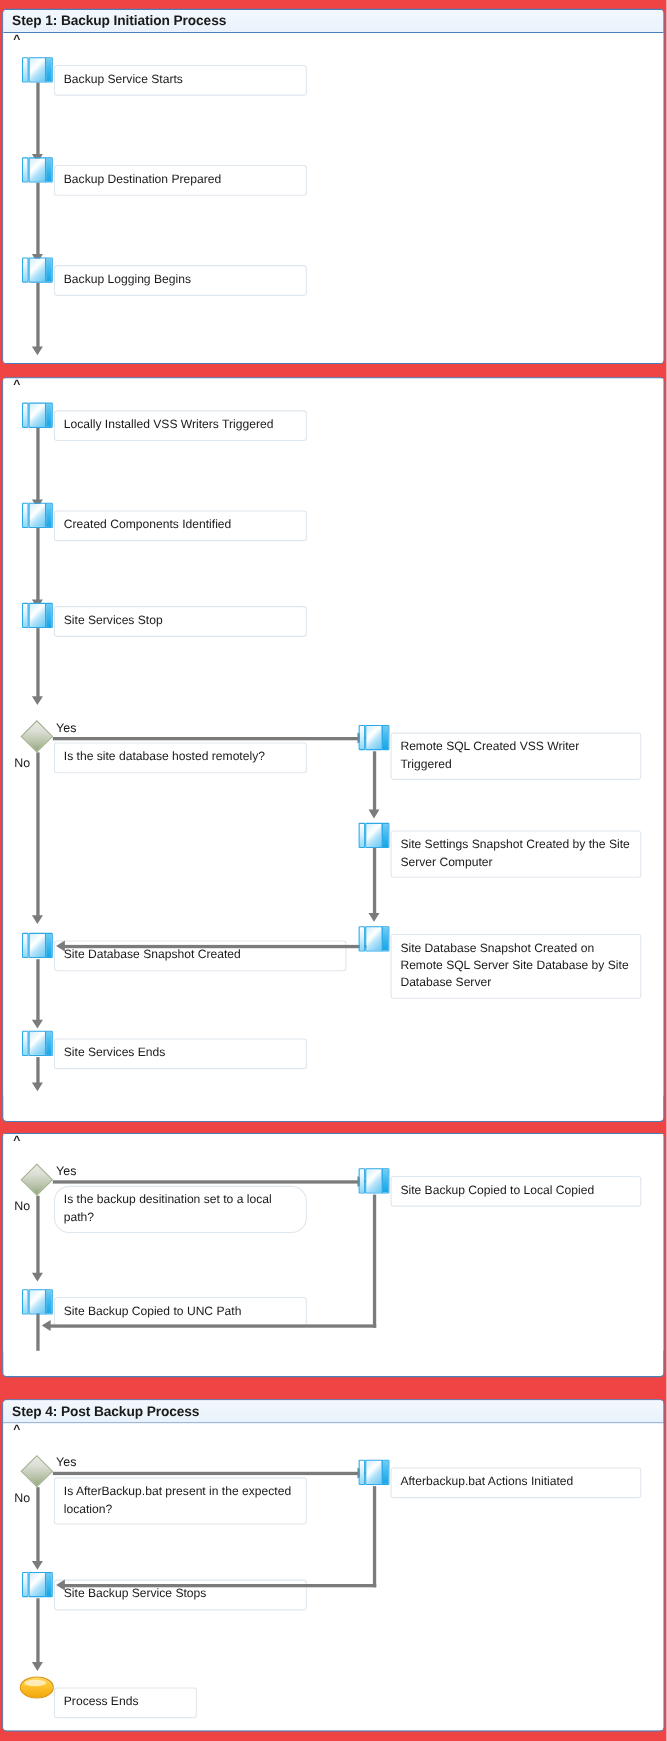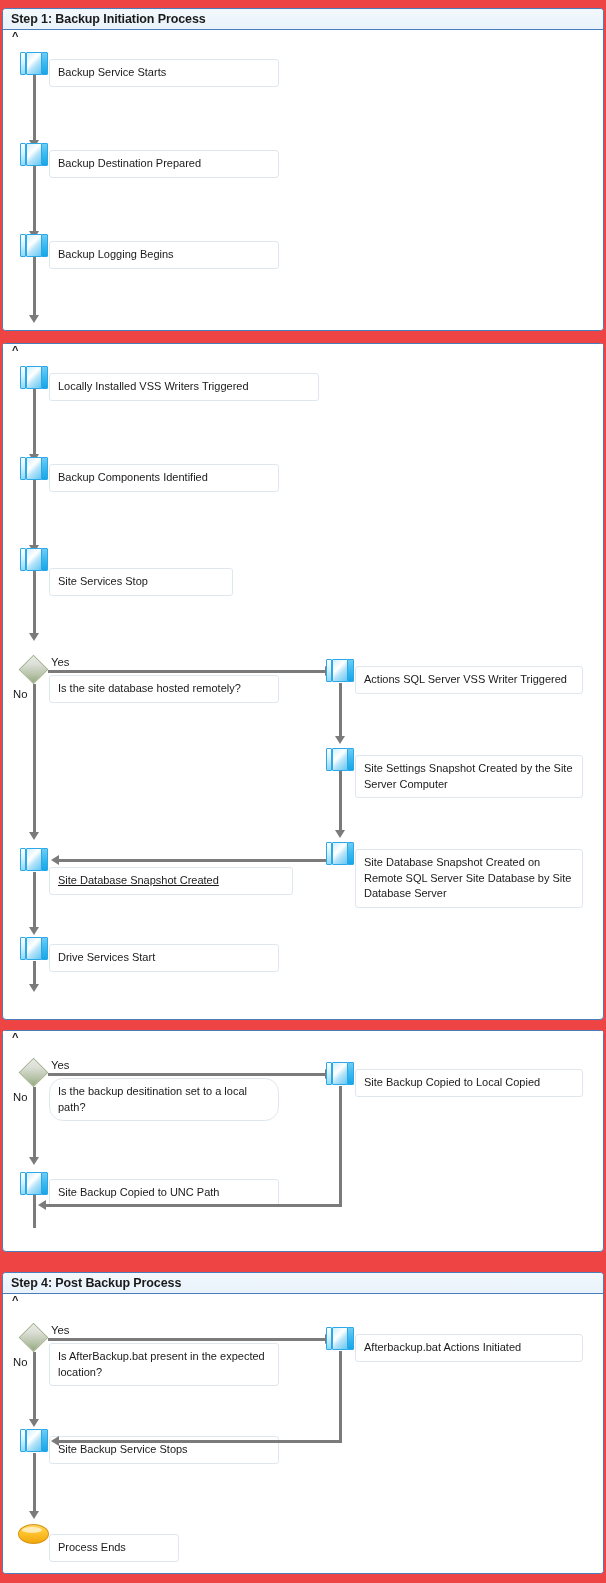--- a/index.html
+++ b/index.html
@@ -258,57 +258,57 @@
 
       <div class="vline" style="left:30px; top:617px; height:25px;"></div>
       <div class="arrow-down" style="left:26px; top:640px;"></div>
 
       <div class="node">
         <div class="proc-icon" style="left:17px; top:22px;">
           <div class="band b1"></div>
             <div class="band b2"></div>
             <div class="band b3"></div>
         </div>
-        <div class="node-label" style="left:46px; top:29px; width:270px;">Locally Installed VSS Writers Triggered</div>
+        <div class="node-label" style="left:46px; top:29px; width:230px;">Locally Installed VSS Writers Triggered</div>
       </div>
 
       <div class="node">
         <div class="proc-icon" style="left:17px; top:113px;">
           <div class="band b1"></div>
             <div class="band b2"></div>
             <div class="band b3"></div>
         </div>
-        <div class="node-label" style="left:46px; top:120px; width:230px;">Backup Components Identified</div>
+        <div class="node-label" style="left:46px; top:120px; width:230px;">Created Components Identified</div>
       </div>
 
       <div class="node">
         <div class="proc-icon" style="left:17px; top:204px;">
           <div class="band b1"></div>
             <div class="band b2"></div>
             <div class="band b3"></div>
         </div>
-        <div class="node-label" style="left:46px; top:224px; width:184px;">Site Services Stop</div>
+        <div class="node-label" style="left:46px; top:207px; width:230px;">Site Services Stop</div>
       </div>
 
       <div class="node">
         <div class="diamond" style="left:16px; top:311px;">
           <div class="d-inner"></div>
         </div>
         <div class="node-label" style="left:46px; top:331px; width:230px;">Is the site database hosted remotely?</div>
       </div>
       <span class="edge-label" style="left:48px; top:312px;">Yes</span>
       <span class="edge-label" style="left:10px; top:344px;">No</span>
 
       <div class="node">
         <div class="proc-icon" style="left:323px; top:315px;">
           <div class="band b1"></div>
             <div class="band b2"></div>
             <div class="band b3"></div>
         </div>
-        <div class="node-label" style="left:352px; top:322px; width:228px;">Actions SQL Server VSS Writer Triggered</div>
+        <div class="node-label" style="left:352px; top:322px; width:228px;">Remote SQL Created VSS Writer Triggered</div>
       </div>
 
       <div class="node">
         <div class="proc-icon" style="left:323px; top:404px;">
           <div class="band b1"></div>
             <div class="band b2"></div>
             <div class="band b3"></div>
         </div>
         <div class="node-label" style="left:352px; top:411px; width:228px;">Site Settings Snapshot Created by the Site Server Computer</div>
       </div>
@@ -321,30 +321,30 @@
         </div>
         <div class="node-label" style="left:352px; top:505px; width:228px;">Site Database Snapshot Created on Remote SQL Server Site Database by Site Database Server</div>
       </div>
 
       <div class="node">
         <div class="proc-icon" style="left:17px; top:504px;">
           <div class="band b1"></div>
             <div class="band b2"></div>
             <div class="band b3"></div>
         </div>
-        <div class="node-label" style="left:46px; top:523px; width:244px;text-decoration:underline;">Site Database Snapshot Created</div>
+        <div class="node-label" style="left:46px; top:511px; width:266px;">Site Database Snapshot Created</div>
       </div>
 
       <div class="node">
         <div class="proc-icon" style="left:17px; top:593px;">
           <div class="band b1"></div>
             <div class="band b2"></div>
             <div class="band b3"></div>
         </div>
-        <div class="node-label" style="left:46px; top:600px; width:230px;">Drive Services Start</div>
+        <div class="node-label" style="left:46px; top:600px; width:230px;">Site Services Ends</div>
       </div>
     </div>
   </div>
 
   <div class="panel" style="top:1030px; height:222px;">
     <div class="panel-body" style="height:199px;">
       <span class="chevron">^</span>
 
       <div class="hline" style="left:45px; top:42px; width:279px;"></div>
       <div class="arrow-right" style="left:322px; top:38px;"></div>

